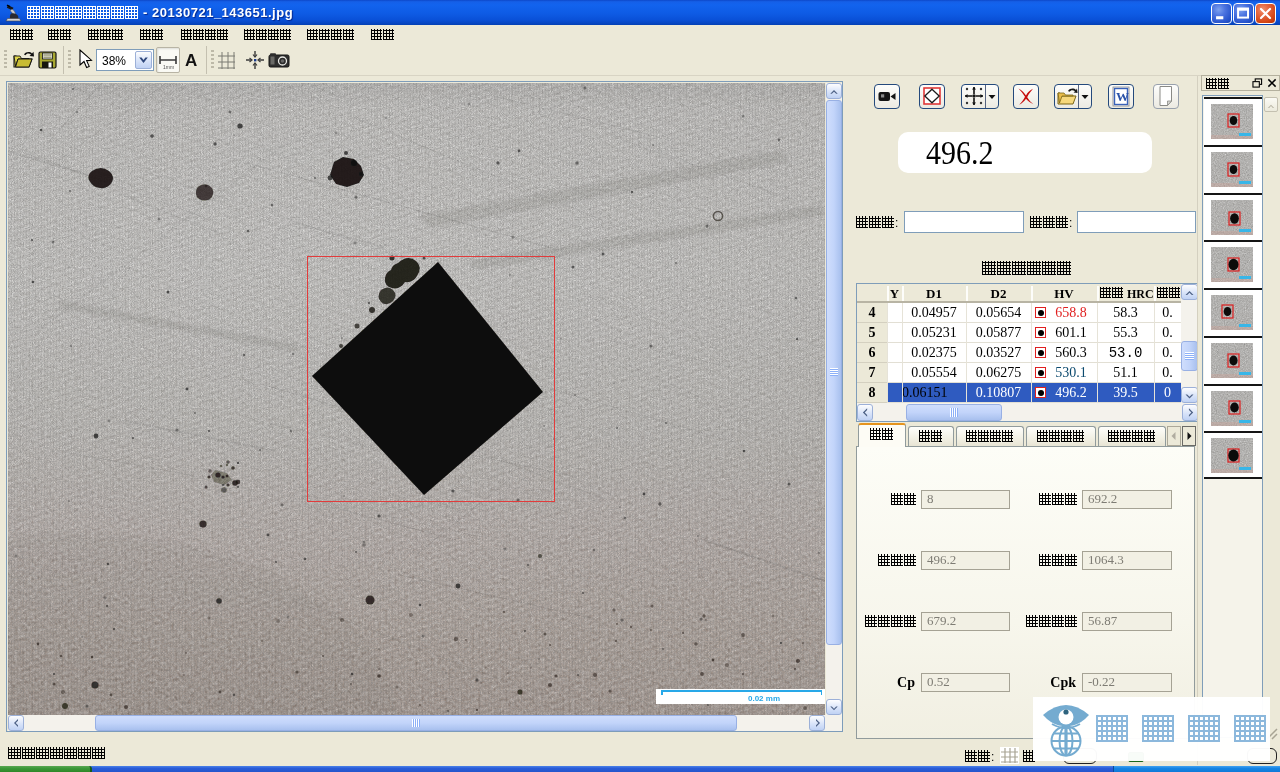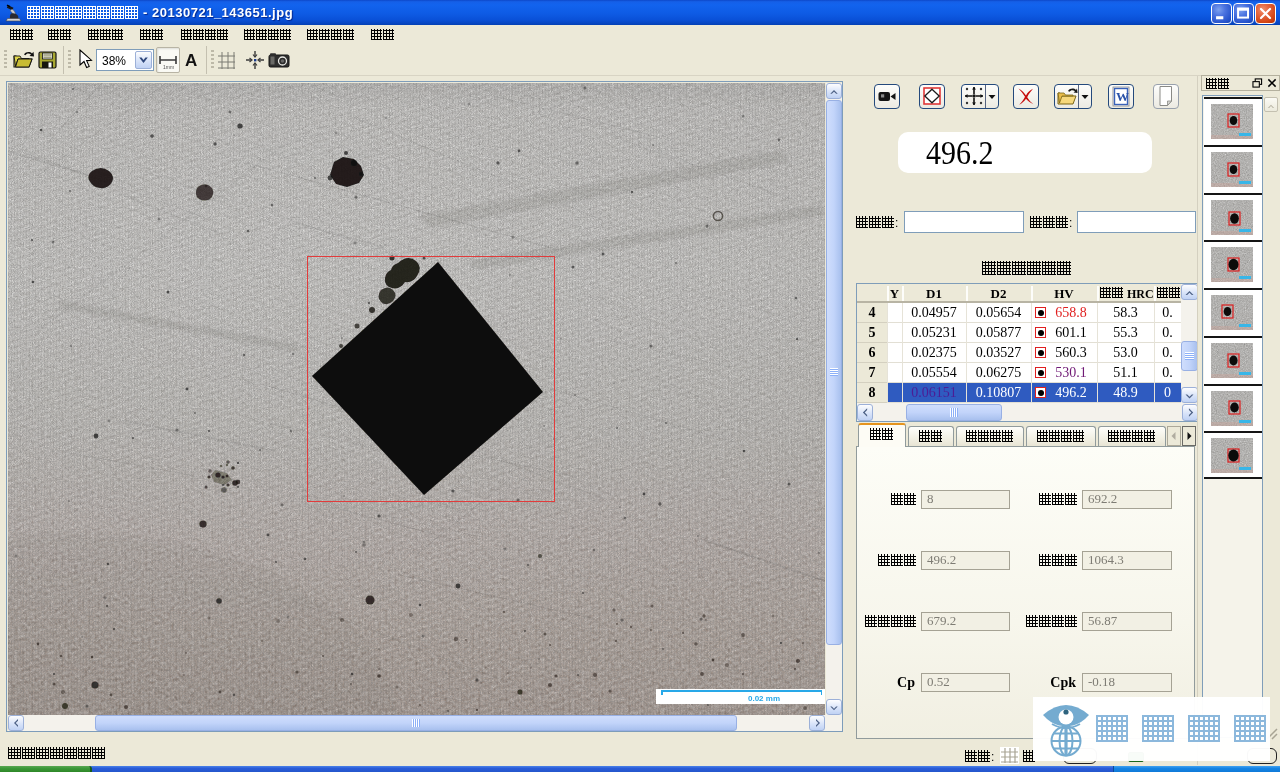--- a/index.html
+++ b/index.html
@@ -586,43 +586,43 @@
 <div class="abs" style="left:1154px;top:325px;width:27px;text-align:center;font-family:'Liberation Serif';font-size:14px;color:#000">0.</div>
 <div class="abs" style="left:887px;top:343px;width:294px;height:20px;background:#fff;border-bottom:1px solid #e2dfd4"></div>
 <div class="abs" style="left:857px;top:343px;width:30px;height:20px;background:#ece9d8;border-bottom:1px solid #d4d0c0"></div>
 <div class="abs" style="left:857px;top:345px;width:30px;text-align:center;font-family:'Liberation Serif';font-size:14px;font-weight:bold;color:#000">6</div>
 <div class="abs" style="left:902px;top:345px;width:64px;text-align:center;font-family:'Liberation Serif';font-size:14px;color:#000">0.02375</div>
 <div class="abs" style="left:966px;top:345px;width:65px;text-align:center;font-family:'Liberation Serif';font-size:14px;color:#000">0.03527</div>
 <div class="abs" style="left:1035px;top:347px;width:11px;height:11px;background:#fff;border:1px solid #e02020">
     <div style="position:absolute;left:1.5px;top:1.5px;width:6px;height:6px;border-radius:50%;background:#000"></div>
   </div>
 <div class="abs" style="left:1049px;top:345px;width:44px;text-align:center;font-family:'Liberation Serif';font-size:14px;color:#000">560.3</div>
-<div class="abs" style="left:1097px;top:345px;width:57px;text-align:center;font-family:Liberation Serif, serif;font-size:14px;color:#000">53.0</div>
+<div class="abs" style="left:1097px;top:345px;width:57px;text-align:center;font-family:Liberation Mono, monospace;font-size:14px;color:#000">53.0</div>
 <div class="abs" style="left:1154px;top:345px;width:27px;text-align:center;font-family:'Liberation Serif';font-size:14px;color:#000">0.</div>
 <div class="abs" style="left:887px;top:363px;width:294px;height:20px;background:#fff;border-bottom:1px solid #e2dfd4"></div>
 <div class="abs" style="left:857px;top:363px;width:30px;height:20px;background:#ece9d8;border-bottom:1px solid #d4d0c0"></div>
 <div class="abs" style="left:857px;top:365px;width:30px;text-align:center;font-family:'Liberation Serif';font-size:14px;font-weight:bold;color:#000">7</div>
 <div class="abs" style="left:902px;top:365px;width:64px;text-align:center;font-family:'Liberation Serif';font-size:14px;color:#000">0.05554</div>
 <div class="abs" style="left:966px;top:365px;width:65px;text-align:center;font-family:'Liberation Serif';font-size:14px;color:#000">0.06275</div>
 <div class="abs" style="left:1035px;top:367px;width:11px;height:11px;background:#fff;border:1px solid #e02020">
     <div style="position:absolute;left:1.5px;top:1.5px;width:6px;height:6px;border-radius:50%;background:#000"></div>
   </div>
-<div class="abs" style="left:1049px;top:365px;width:44px;text-align:center;font-family:'Liberation Serif';font-size:14px;color:#701a75">530.1</div>
+<div class="abs" style="left:1049px;top:365px;width:44px;text-align:center;font-family:'Liberation Serif';font-size:14px;color:#0c4a6e">530.1</div>
 <div class="abs" style="left:1097px;top:365px;width:57px;text-align:center;font-family:'Liberation Serif';font-size:14px;color:#000">51.1</div>
 <div class="abs" style="left:1154px;top:365px;width:27px;text-align:center;font-family:'Liberation Serif';font-size:14px;color:#000">0.</div>
 <div class="abs" style="left:887px;top:383px;width:294px;height:20px;background:#2f5bc0;border-bottom:1px solid #e2dfd4"></div>
 <div class="abs" style="left:857px;top:383px;width:30px;height:20px;background:#ece9d8;border-bottom:1px solid #d4d0c0"></div>
 <div class="abs" style="left:857px;top:385px;width:30px;text-align:center;font-family:'Liberation Serif';font-size:14px;font-weight:bold;color:#000">8</div>
-<div class="abs" style="left:902px;top:385px;width:64px;text-align:center;font-family:'Liberation Serif';font-size:14px;color:#4c1d95">0.06151</div>
+<div class="abs" style="left:902px;top:385px;width:64px;text-align:left;font-family:'Liberation Serif';font-size:14px;color:#000000">0.06151</div>
 <div class="abs" style="left:966px;top:385px;width:65px;text-align:center;font-family:'Liberation Serif';font-size:14px;color:#fff">0.10807</div>
 <div class="abs" style="left:1035px;top:387px;width:11px;height:11px;background:#fff;border:1px solid #e02020">
     <div style="position:absolute;left:1.5px;top:1.5px;width:6px;height:6px;border-radius:50%;background:#000"></div>
   </div>
 <div class="abs" style="left:1049px;top:385px;width:44px;text-align:center;font-family:'Liberation Serif';font-size:14px;color:#fff">496.2</div>
-<div class="abs" style="left:1097px;top:385px;width:57px;text-align:center;font-family:'Liberation Serif';font-size:14px;color:#fff">48.9</div>
+<div class="abs" style="left:1097px;top:385px;width:57px;text-align:center;font-family:'Liberation Serif';font-size:14px;color:#fff">39.5</div>
 <div class="abs" style="left:1154px;top:385px;width:27px;text-align:center;font-family:'Liberation Serif';font-size:14px;color:#fff">0</div>
 <div class="abs" style="left:887px;top:303px;width:1px;height:100px;background:#e6e3d8"></div>
 <div class="abs" style="left:902px;top:303px;width:1px;height:100px;background:#e6e3d8"></div>
 <div class="abs" style="left:966px;top:303px;width:1px;height:100px;background:#e6e3d8"></div>
 <div class="abs" style="left:1031px;top:303px;width:1px;height:100px;background:#e6e3d8"></div>
 <div class="abs" style="left:1097px;top:303px;width:1px;height:100px;background:#e6e3d8"></div>
 <div class="abs" style="left:1154px;top:303px;width:1px;height:100px;background:#e6e3d8"></div>
 <div class="vtrack" style="left:1181px;top:284px;width:17px;height:119px;background:#f4f2ec"></div>
 <div class="sbb" style="left:1181px;top:284px;width:17px;height:16px">
     <svg width="15" height="14" viewBox="0 0 15 11" preserveAspectRatio="xMidYMid meet">
@@ -675,21 +675,21 @@
 <div class="sfld" style="left:921px;top:551px;width:89px;height:19px;z-index:2">496.2</div>
 <div class="abs" style="left:1039px;top:554px;z-index:2"><i class="g" style="width:12px;height:12px;margin:0px 1px 0 0;background:repeating-linear-gradient(0deg,currentColor 0 1px,transparent 1px 3px),repeating-linear-gradient(90deg,currentColor 0 1px,transparent 1px 3px);"></i><i class="g" style="width:12px;height:12px;margin:0px 1px 0 0;background:repeating-linear-gradient(0deg,currentColor 0 1px,transparent 1px 3px),repeating-linear-gradient(90deg,currentColor 0 1px,transparent 1px 3px);"></i><i class="g" style="width:12px;height:12px;margin:0px 1px 0 0;background:repeating-linear-gradient(0deg,currentColor 0 1px,transparent 1px 3px),repeating-linear-gradient(90deg,currentColor 0 1px,transparent 1px 3px);"></i></div>
 <div class="sfld" style="left:1082px;top:551px;width:90px;height:19px;z-index:2">1064.3</div>
 <div class="abs" style="left:865px;top:615px;z-index:2"><i class="g" style="width:12px;height:12px;margin:0px 1px 0 0;background:repeating-linear-gradient(0deg,currentColor 0 1px,transparent 1px 3px),repeating-linear-gradient(90deg,currentColor 0 1px,transparent 1px 3px);"></i><i class="g" style="width:12px;height:12px;margin:0px 1px 0 0;background:repeating-linear-gradient(0deg,currentColor 0 1px,transparent 1px 3px),repeating-linear-gradient(90deg,currentColor 0 1px,transparent 1px 3px);"></i><i class="g" style="width:12px;height:12px;margin:0px 1px 0 0;background:repeating-linear-gradient(0deg,currentColor 0 1px,transparent 1px 3px),repeating-linear-gradient(90deg,currentColor 0 1px,transparent 1px 3px);"></i><i class="g" style="width:12px;height:12px;margin:0px 1px 0 0;background:repeating-linear-gradient(0deg,currentColor 0 1px,transparent 1px 3px),repeating-linear-gradient(90deg,currentColor 0 1px,transparent 1px 3px);"></i></div>
 <div class="sfld" style="left:921px;top:612px;width:89px;height:19px;z-index:2">679.2</div>
 <div class="abs" style="left:1026px;top:615px;z-index:2"><i class="g" style="width:12px;height:12px;margin:0px 1px 0 0;background:repeating-linear-gradient(0deg,currentColor 0 1px,transparent 1px 3px),repeating-linear-gradient(90deg,currentColor 0 1px,transparent 1px 3px);"></i><i class="g" style="width:12px;height:12px;margin:0px 1px 0 0;background:repeating-linear-gradient(0deg,currentColor 0 1px,transparent 1px 3px),repeating-linear-gradient(90deg,currentColor 0 1px,transparent 1px 3px);"></i><i class="g" style="width:12px;height:12px;margin:0px 1px 0 0;background:repeating-linear-gradient(0deg,currentColor 0 1px,transparent 1px 3px),repeating-linear-gradient(90deg,currentColor 0 1px,transparent 1px 3px);"></i><i class="g" style="width:12px;height:12px;margin:0px 1px 0 0;background:repeating-linear-gradient(0deg,currentColor 0 1px,transparent 1px 3px),repeating-linear-gradient(90deg,currentColor 0 1px,transparent 1px 3px);"></i></div>
 <div class="sfld" style="left:1082px;top:612px;width:90px;height:19px;z-index:2">56.87</div>
 <div class="abs" style="left:887px;top:675px;width:28px;text-align:right;z-index:2;font-family:'Liberation Serif';font-weight:bold;font-size:14px">Cp</div>
 <div class="sfld" style="left:921px;top:673px;width:89px;height:19px;z-index:2">0.52</div>
 <div class="abs" style="left:1048px;top:675px;width:28px;text-align:right;z-index:2;font-family:'Liberation Serif';font-weight:bold;font-size:14px">Cpk</div>
-<div class="sfld" style="left:1082px;top:673px;width:90px;height:19px;z-index:2">-0.18</div>
+<div class="sfld" style="left:1082px;top:673px;width:90px;height:19px;z-index:2">-0.22</div>
 <div class="abs" style="left:965px;top:750px;z-index:2"><i class="g" style="width:12px;height:12px;margin:0px 1px 0 0;background:repeating-linear-gradient(0deg,currentColor 0 1px,transparent 1px 3px),repeating-linear-gradient(90deg,currentColor 0 1px,transparent 1px 3px);"></i><i class="g" style="width:12px;height:12px;margin:0px 1px 0 0;background:repeating-linear-gradient(0deg,currentColor 0 1px,transparent 1px 3px),repeating-linear-gradient(90deg,currentColor 0 1px,transparent 1px 3px);"></i><span style="font-size:12px;vertical-align:top">:</span></div>
 <div class="abs" style="left:1000px;top:747px;width:19px;height:17px;background:#fff;z-index:2">
 <svg width="19" height="17" viewBox="0 0 19 17">
 <path d="M1 5 L18 5 M1 10 L18 10 M1 15 L18 15 M5 1 L5 16 M10 1 L10 16 M15 1 L15 16" stroke="#a8a494" stroke-width="1.2" fill="none"></path>
 </svg></div>
 <div class="abs" style="left:1023px;top:750px;z-index:2"><i class="g" style="width:12px;height:12px;margin:0px 1px 0 0;background:repeating-linear-gradient(0deg,currentColor 0 1px,transparent 1px 3px),repeating-linear-gradient(90deg,currentColor 0 1px,transparent 1px 3px);"></i></div>
 <div class="abs" style="left:1063px;top:748px;width:34px;height:16px;border:1.5px solid #222;border-radius:6px;z-index:2"></div>
 <div class="abs" style="left:1128px;top:752px;width:16px;height:10px;background:#30a030;border:1px solid #1a681a;border-radius:2px;z-index:2"></div>
 <div class="abs" style="left:1247px;top:748px;width:30px;height:16px;border:1.5px solid #222;border-radius:6px;z-index:2"></div>
 <div class="abs" style="left:1197px;top:76px;width:1px;height:689px;background:#d4d0c0"></div>

